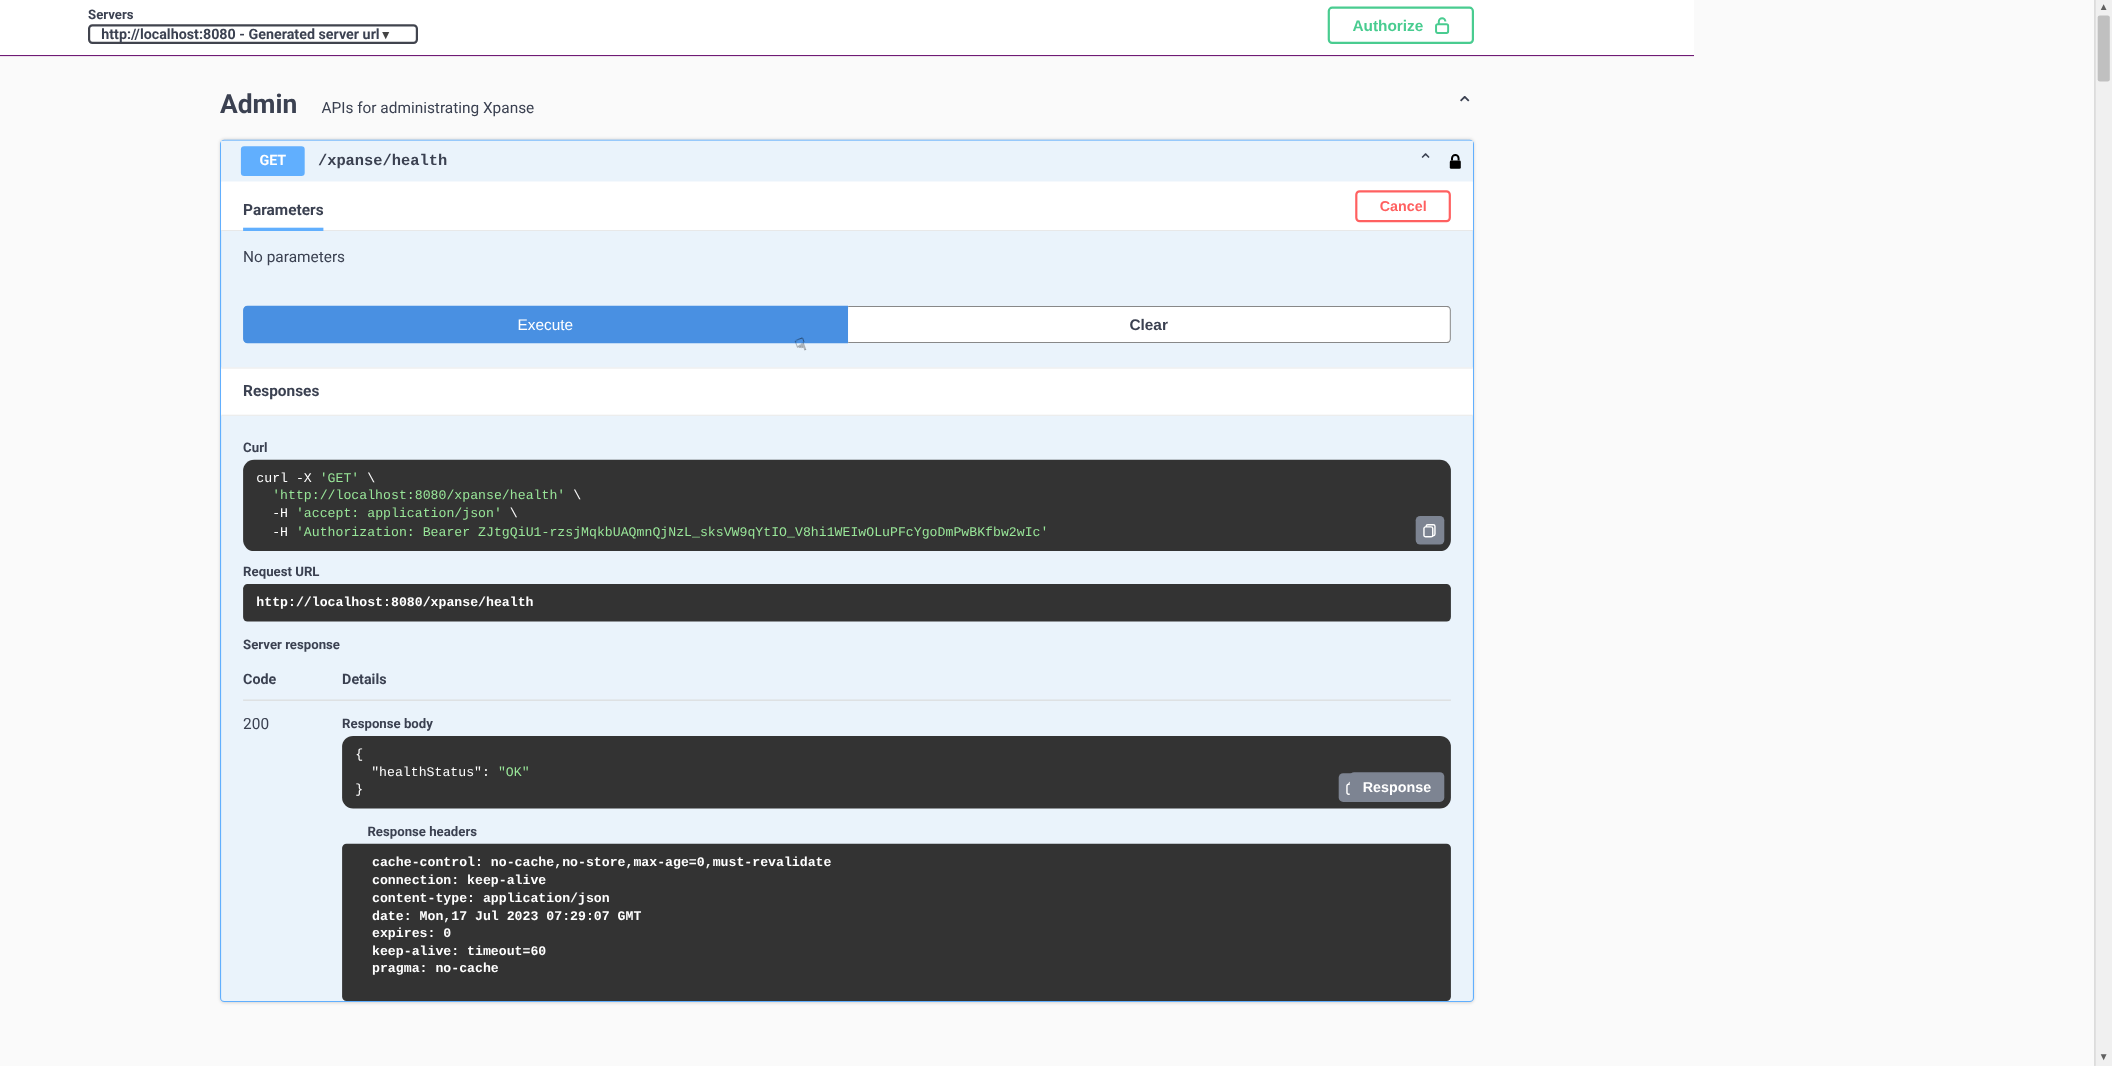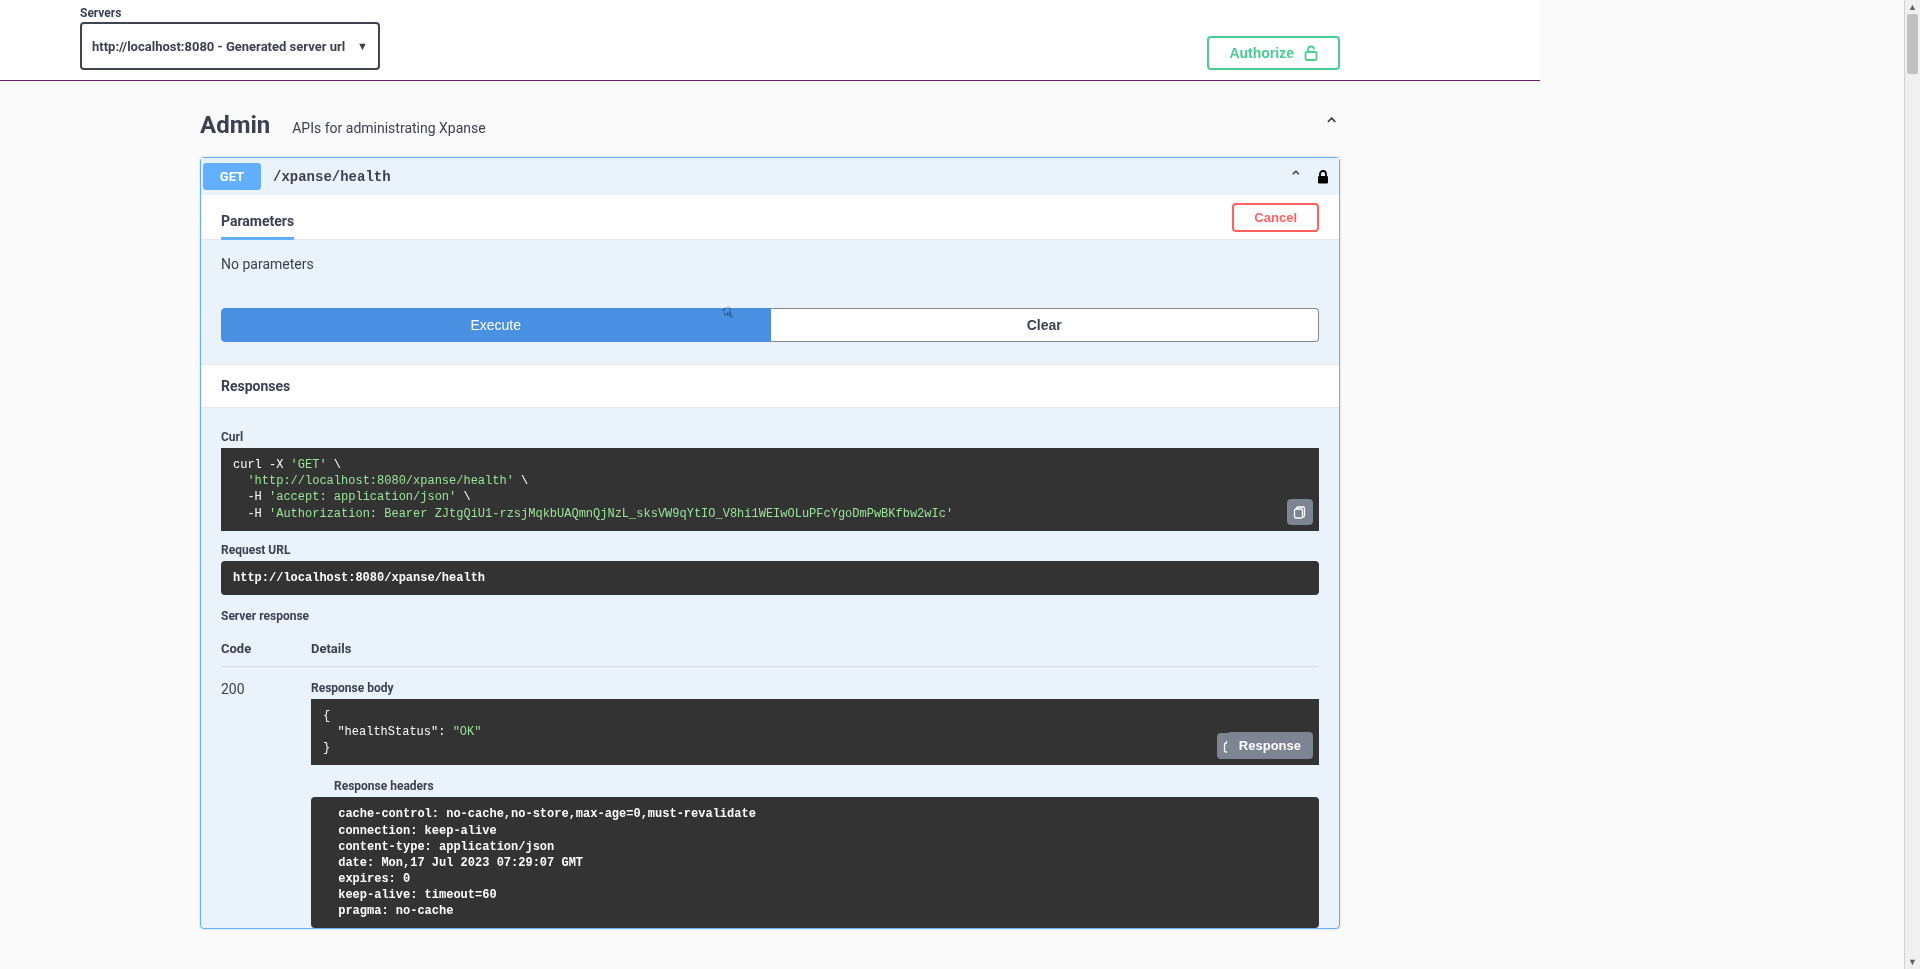--- a/index.html
+++ b/index.html
@@ -47,22 +47,22 @@
       padding: 6px 200px 10px 80px;
       background: #fff;
       border-bottom: 1px solid #701a75;
       display: flex;
       align-items: flex-end;
       justify-content: space-between;
     }
     .servers-block { }
     .servers-label { font-size: 12px; font-weight: 700; color: #3b4151; margin-bottom: 2px; }
     .servers-select {
-      display: flex; align-items: center; justify-content: space-between;
-      width: 300px; height: 48px;
+      display: flex; align-items: center; 
+      width: 300px; height: 18px;
       padding: 0 10px;
       border: 2px solid #41444e;
       border-radius: 4px;
       background: #fff;
       font-weight: 700;
       font-size: 13px;
       color: #3b4151;
       cursor: pointer;
     }
     .servers-select .caret { font-size: 11px; color: #444; }
@@ -96,21 +96,21 @@
     
     .opblock {
       border: 1px solid #61affe;
       border-radius: 4px;
       background: #eaf3fb;
       box-shadow: 0 0 3px rgba(0,0,0,0.15);
       margin-bottom: 20px;
     }
     .opblock-summary {
       display: flex; align-items: center; justify-content: space-between;
-      padding: 5px 10px 5px 2px;
+      padding: 5px 10px 5px 18px;
       background: #eaf3fb;
       cursor: pointer;
     }
     .opblock-summary-left { display: flex; align-items: center; gap: 12px; }
     .method-pill {
       background: #61affe;
       color: #fff;
       font-weight: 700;
       font-size: 13px;
       padding: 6px 16px;
@@ -191,21 +191,21 @@
       background: #fff;
       box-shadow: inset 0 1px 0 #e8e8e8, inset 0 -1px 0 #e8e8e8;
       font-size: 14px; font-weight: 700; color: #3b4151;
     }
     .responses-body { padding: 16px 20px 0 20px; }
     .sect-label { font-size: 12px; font-weight: 700; color: #3b4151; margin: 6px 0 4px 0; }
 
     .codebox {
       position: relative;
       background: #333333;
-      border-radius: 0;
+      border-radius: 10px;
       padding: 9px 12px;
       font-family: "Courier New", monospace;
       font-size: 12px;
       line-height: 1.35;
       color: #fff;
       white-space: pre;
       overflow-x: auto;
     }
     .codebox .tkw { color: #fff; }
     .codebox .tkg { color: #99e699; }
@@ -261,21 +261,21 @@
       width: 26px; height: 26px;
       background: #7d8492;
       border: none;
       border-radius: 4px;
       display: flex; align-items: center; justify-content: center;
       cursor: pointer;
     }
     .headers-box {
       background: #333333;
       border-radius: 4px;
-      padding: 9px 20px 8px 20px;
+      padding: 9px 20px 20px 20px;
       font-family: "Courier New", monospace;
       font-size: 12px;
       font-weight: 700;
       line-height: 1.35;
       color: #fff;
       white-space: pre;
     }
     .cursor {
       position: fixed;
       left: 723px; top: 304px;

